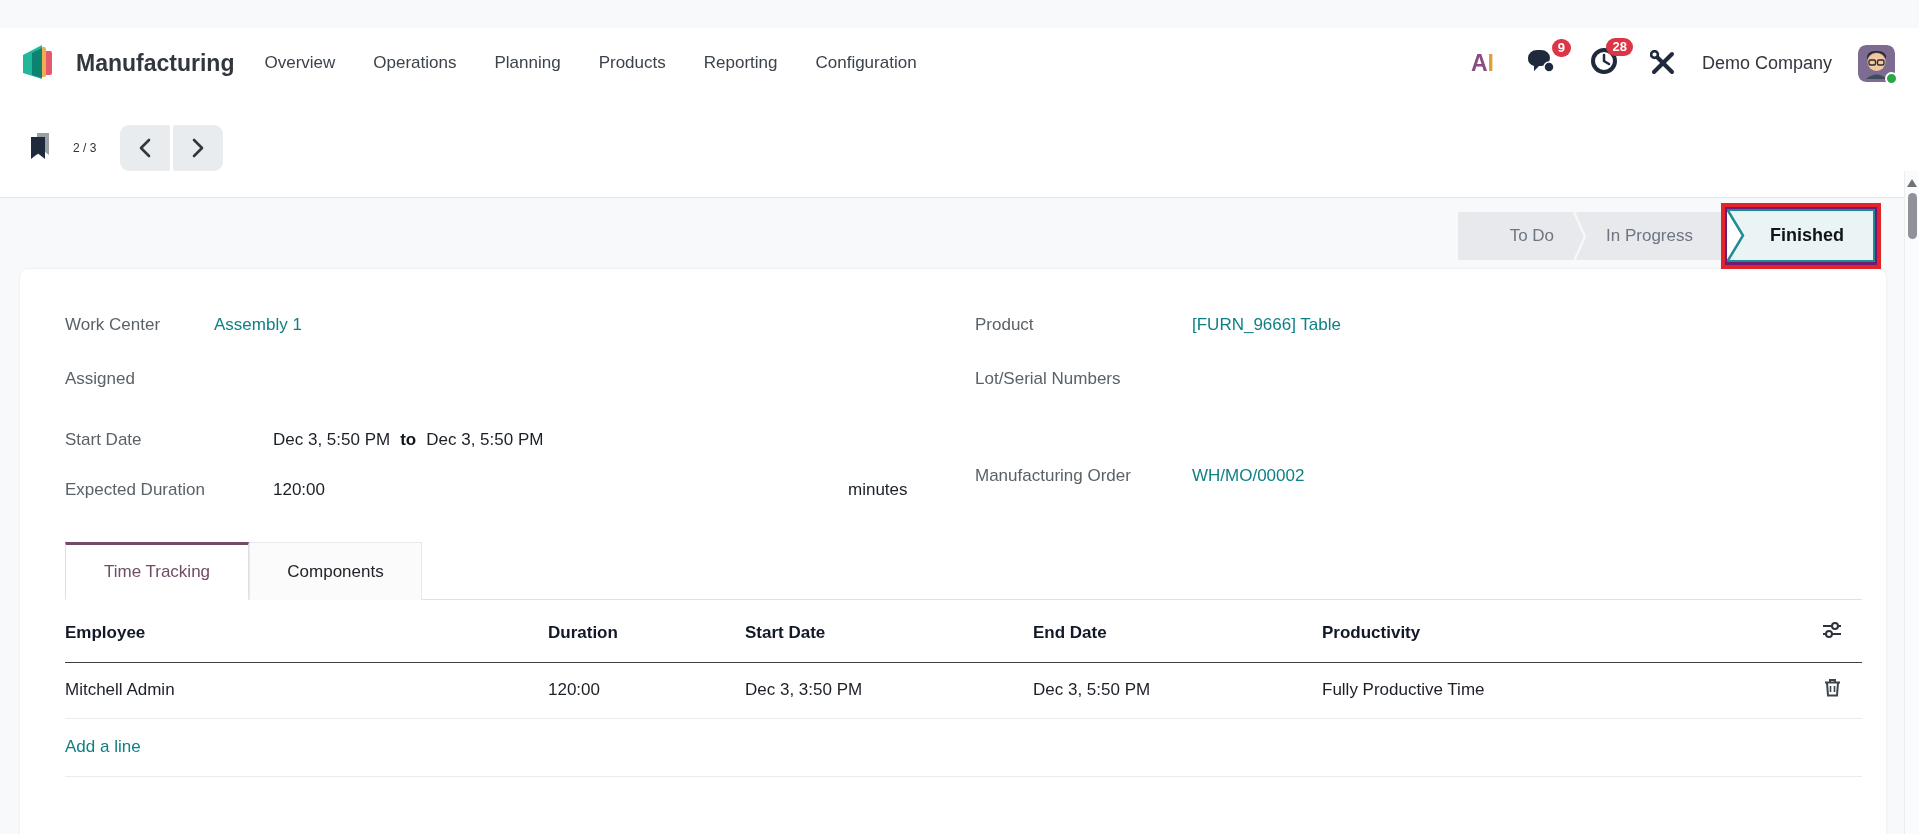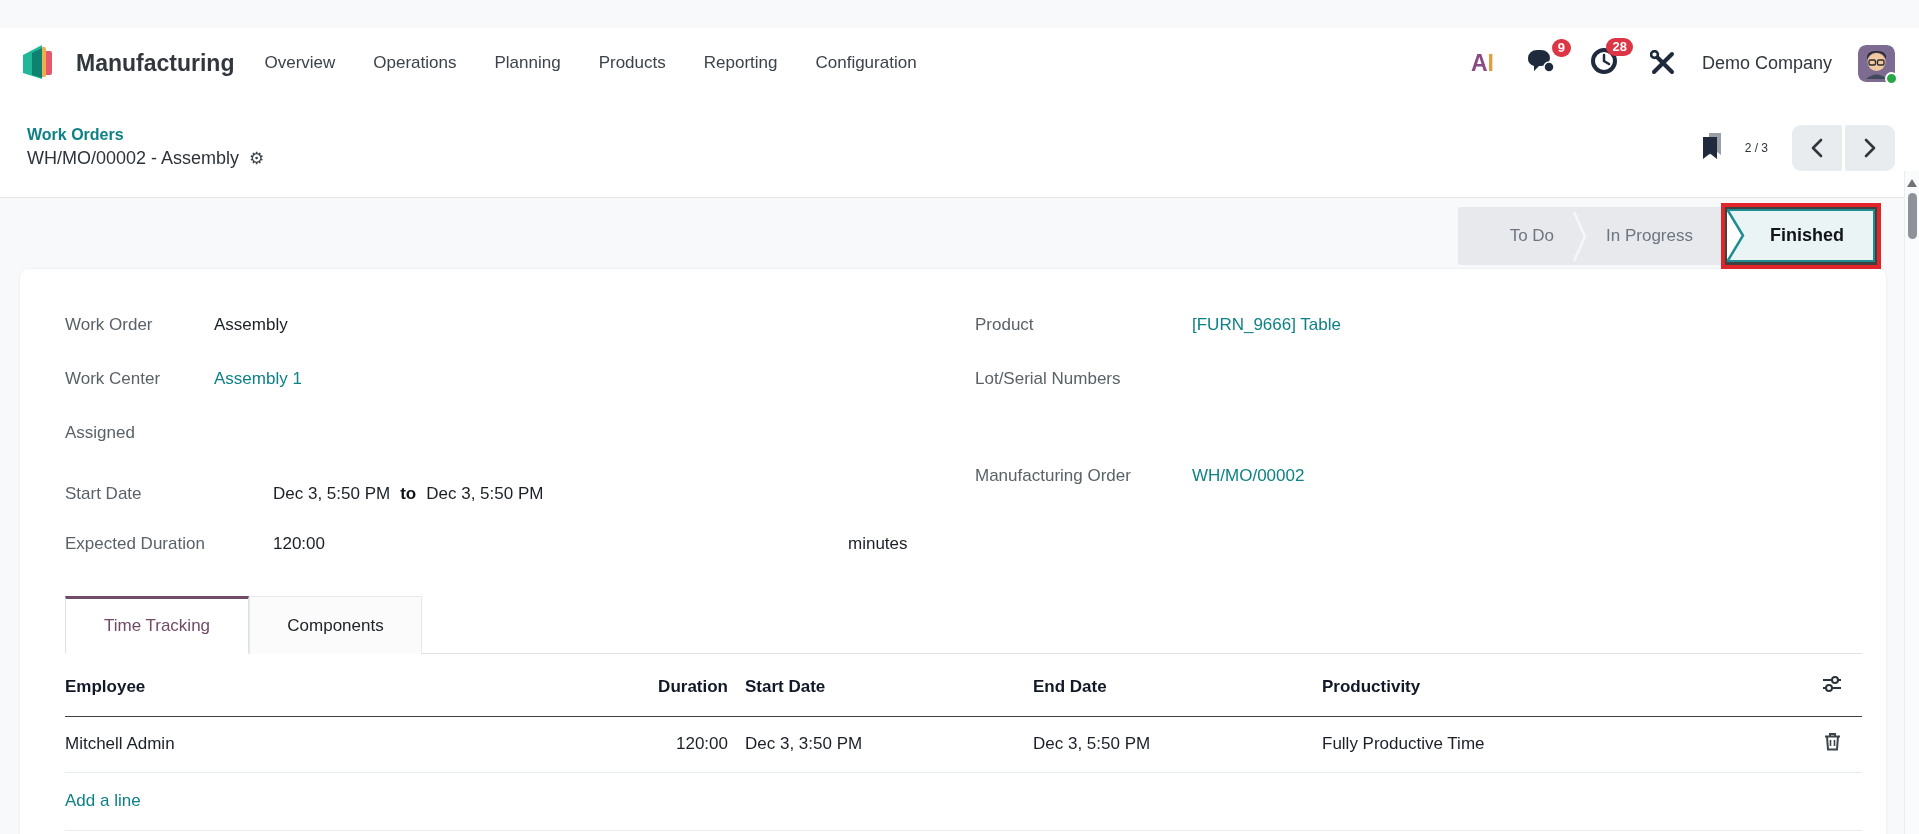--- a/index.html
+++ b/index.html
@@ -36,25 +36,25 @@
   .cp-right { display:flex; align-items:center; gap:20px; }
   .pager-count { font-size:12px; color:#2d333a; margin-right:4px; }
   .pager-btn { width:50px; height:46px; background:#e9ecef; border:none; border-radius:9px;
     display:flex; align-items:center; justify-content:center; cursor:pointer; }
   .pager-btn.prev { border-top-right-radius:2px; border-bottom-right-radius:2px; margin-right:-17px; }
   .pager-btn.next { border-top-left-radius:2px; border-bottom-left-radius:2px; }
 
   
   .status-row { display:flex; justify-content:flex-end; align-items:center;
     margin:5px 38px 0 0; height:66px; }
-  .statusbar { background:#e7e9ed; height:58px; display:flex; align-items:center;
+  .statusbar { background:#e7e9ed; height:48px; display:flex; align-items:center;
     border-radius:2px 0 0 2px; padding:0 10px 0 34px; }
   .status-step { font-size:17px; color:#6d7580; padding:0 18px; cursor:pointer; white-space:nowrap; }
   .step-sep { width:16px; height:53px; }
-  .red-annotation { border:4px solid #e2252b; height:66px; padding:2px; background:#404040; }
+  .red-annotation { border:4px solid #e2252b; height:66px; padding:2px; background:#701a75; }
   .step-finished { position:relative; height:53px; min-width:148px; background:#eaf4f5;
     border:2px solid #1d8d93; display:flex; align-items:center; justify-content:center;
     padding:0 22px 0 34px; cursor:pointer; }
   .finished-notch { position:absolute; left:-2px; top:-2px; height:53px; }
   .step-finished .label { font-size:18px; font-weight:700; color:#111418; }
 
   
   .sheet { margin:0 33px 0 20px; background:#fff; border-radius:8px;
     box-shadow:0 0 3px rgba(0,0,0,.08); padding:38px 24px 20px 45px; height:582px; }
 
@@ -78,21 +78,21 @@
   .tab.active { background:#fff; border:1px solid #dee2e6; border-top:3px solid #714b67;
     border-bottom:1px solid #fff; color:#714b67; min-width:184px; }
   .tab.inactive { background:#fbfbfc; border:1px solid #e6e8eb; border-bottom:none; color:#212529; min-width:173px; }
 
   
   table.lines { width:100%; border-collapse:collapse; margin-top:4px; table-layout:fixed; }
   th { font-size:17px; font-weight:700; color:#111827; text-align:left; height:58px; }
   td { font-size:17px; color:#1b2027; height:56px; }
   thead tr { border-bottom:1px solid #404040; }
   tbody tr { border-bottom:1px solid #e9ecef; }
-  .col-num { text-align:right; }
+  .col-num { text-align:left; }
   .pad-start { padding-left:17px; }
   .icon-cell { text-align:center; }
   .addline-cell { height:58px; }
   .add-line-link { color:#0e8186; font-size:17px; cursor:pointer; text-decoration:none; }
   .icon-btn { background:none; border:none; cursor:pointer; padding:0; display:inline-flex; align-items:center; }
 
   
   .scrollbar { position:absolute; top:171px; right:0; width:15px; height:663px;
     background:#fafbfc; border-left:1px solid #ededee; }
   .scroll-up-arrow { width:0; height:0; border-left:5px solid transparent; border-right:5px solid transparent;
@@ -162,27 +162,20 @@
         <rect x="11" y="15" width="6.5" height="5" rx="1.5" fill="none" stroke="#2b2b2b" stroke-width="1.4"></rect>
         <rect x="19.5" y="15" width="6.5" height="5" rx="1.5" fill="none" stroke="#2b2b2b" stroke-width="1.4"></rect>
         <path d="M8 34 q10.5 -9 21 0 Z" fill="#3f4a5a"></path>
       </svg>
       <span class="presence-dot"></span>
     </span>
   </div>
 </nav>
 
 <div class="control-panel">
-  <div class="cp-left">
-    <a class="breadcrumb-parent">Work Orders</a>
-    <div class="cp-title">
-      <span>WH/MO/00002 - Assembly</span>
-      <span class="gear-glyph">⚙</span>
-    </div>
-  </div>
   <div class="cp-right">
     <span>
       <svg width="26" height="30" viewBox="0 0 26 30">
         <path d="M10 2 h12 v22 l-6 -4.5 l-6 4.5 Z" fill="#9aa0a6"></path>
         <path d="M4 6 h14 v22 l-7 -5.5 l-7 5.5 Z" fill="#1f2a3d"></path>
       </svg>
     </span>
     <span class="pager-count">2 / 3</span>
     <button class="pager-btn prev">
       <svg width="14" height="20" viewBox="0 0 14 20">
@@ -213,24 +206,20 @@
       </svg>
       <span class="label">Finished</span>
     </div>
   </div>
 </div>
 
 <div class="sheet">
   <div class="form-grid">
 
     <div>
-      <div class="field-row">
-        <span class="field-label w-label-1">Work Order</span>
-        <span class="field-value">Assembly</span>
-      </div>
       <div class="field-row">
         <span class="field-label w-label-1">Work Center</span>
         <span class="field-value link-value">Assembly 1</span>
       </div>
       <div class="field-row last">
         <span class="field-label w-label-1">Assigned</span>
         <span class="field-value"></span>
       </div>
       <div class="field-row group-gap" style="margin-bottom:14px;">
         <span class="field-label w-label-2">Start Date</span>

